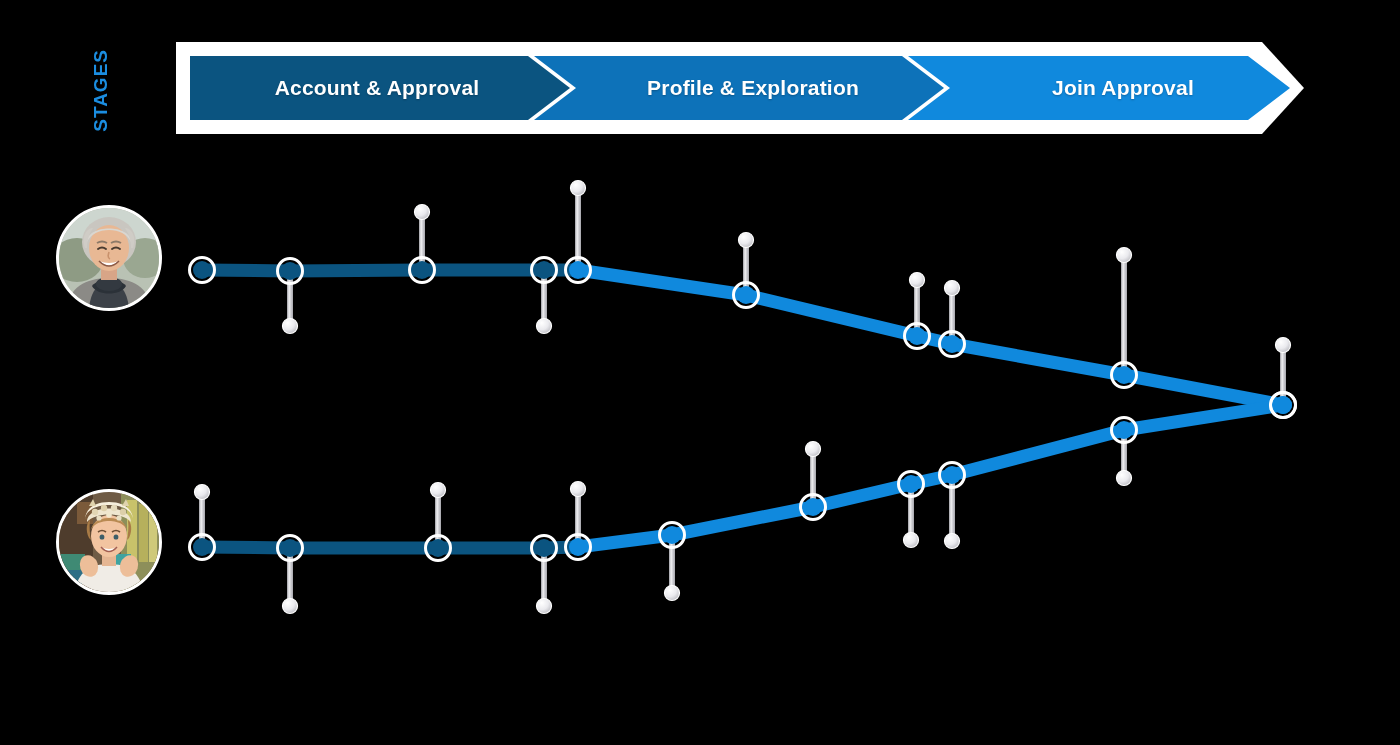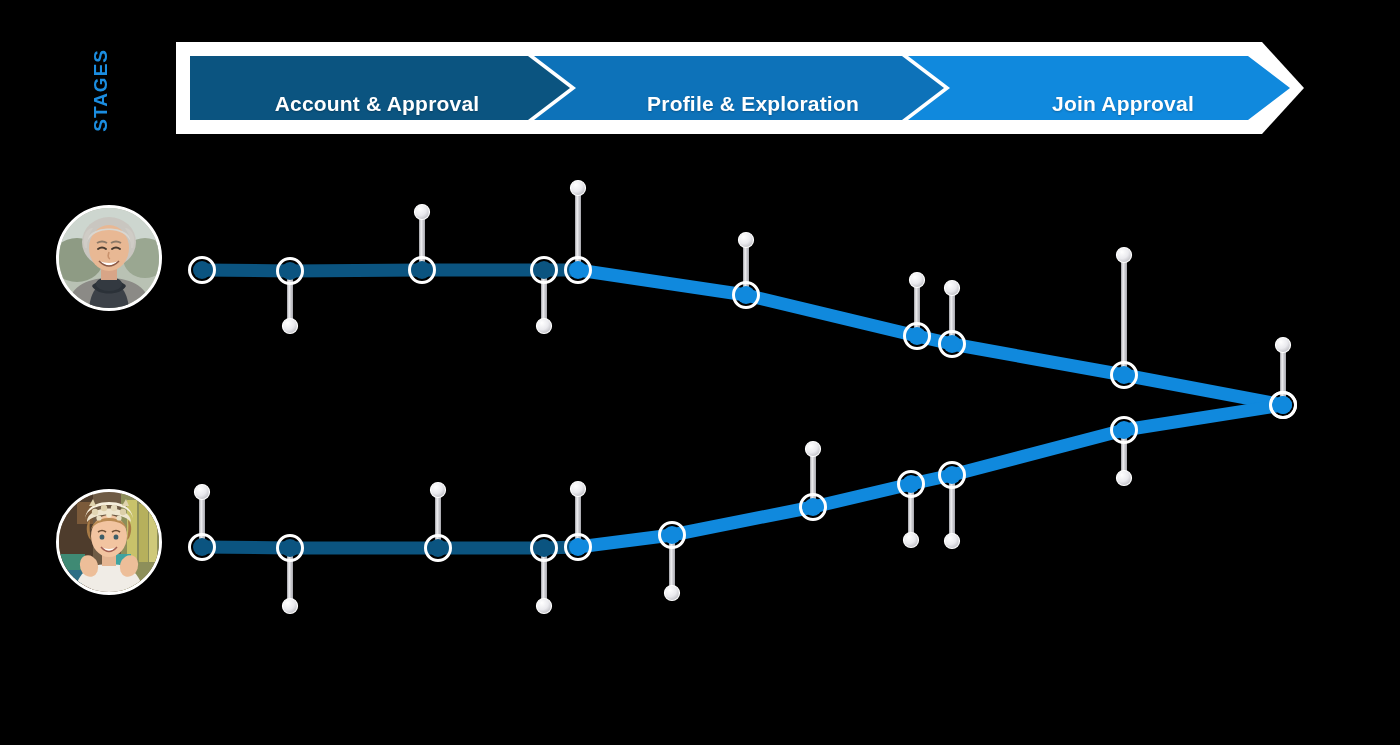--- a/index.html
+++ b/index.html
@@ -50,21 +50,21 @@
   .stage-band {
     position: absolute;
     left: 176px;
     top: 42px;
     width: 1128px;
     height: 92px;
   }
   .stage-band svg { display: block; }
   .stage-text {
     position: absolute;
-    top: 16px;
+    top: 0;
     height: 92px;
     display: flex;
     align-items: center;
     justify-content: center;
     color: #ffffff;
     font-size: 21px;
     font-weight: bold;
     letter-spacing: 0.2px;
     text-shadow: 0 1px 2px rgba(0,0,0,0.25);
     pointer-events: none;

